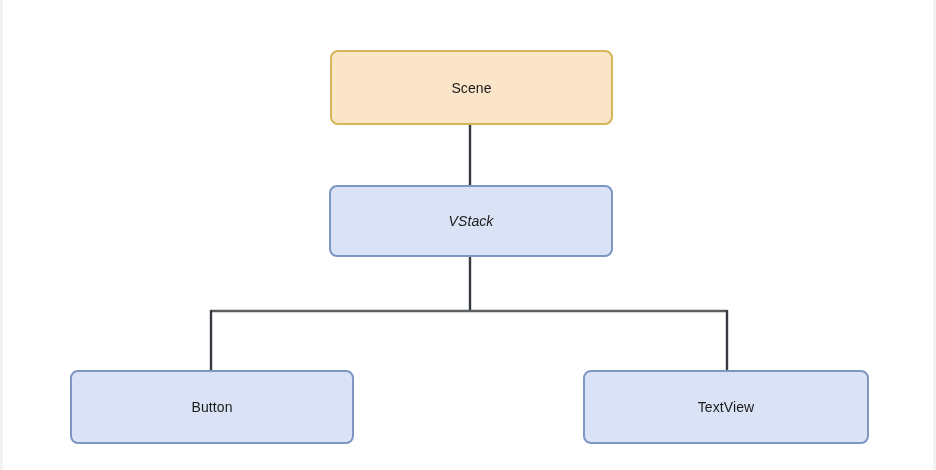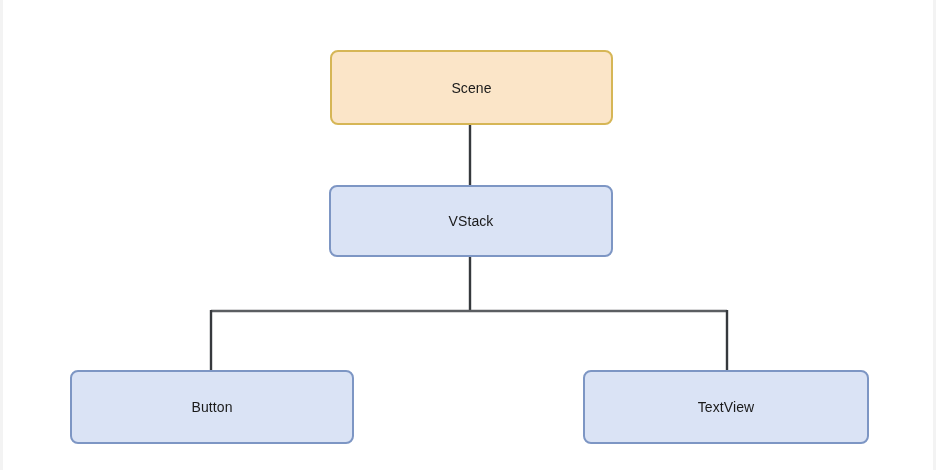--- a/index.html
+++ b/index.html
@@ -57,20 +57,21 @@
     left: 330px;  top: 50px;
     width: 283px; height: 75px;
     background: #fbe5c8;
     border-color: #d6b656;
   }
   .node.vstack {
     left: 329px;  top: 185px;
     width: 284px; height: 72px;
     background: #dae3f5;
     border-color: #7d96c4;
+    font-style: italic;
   }
   .node.button {
     left: 70px;   top: 370px;
     width: 284px; height: 74px;
     background: #dae3f5;
     border-color: #7d96c4;
   }
   .node.textview {
     left: 583px;  top: 370px;
     width: 286px; height: 74px;

